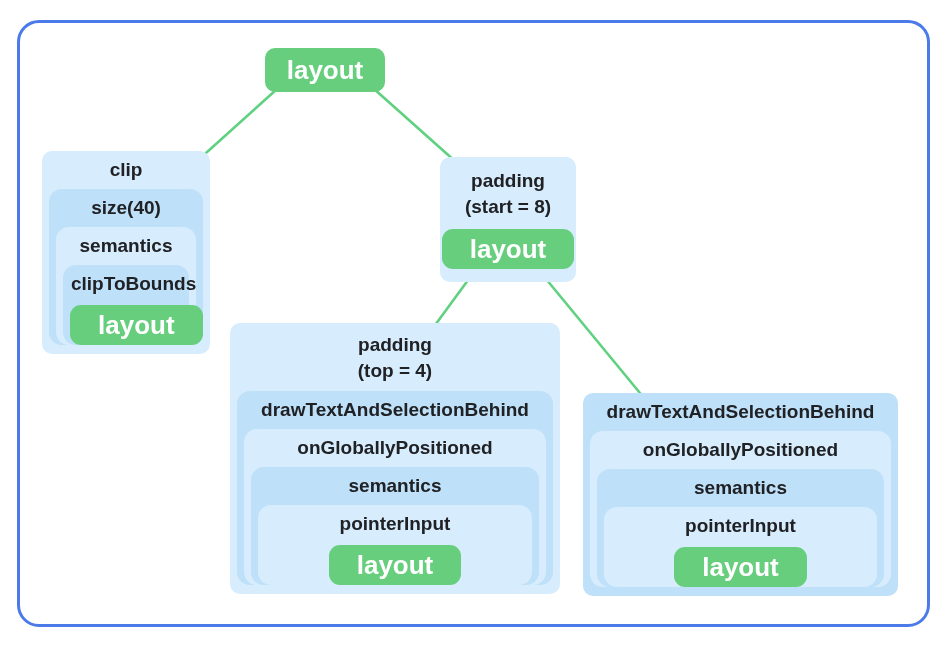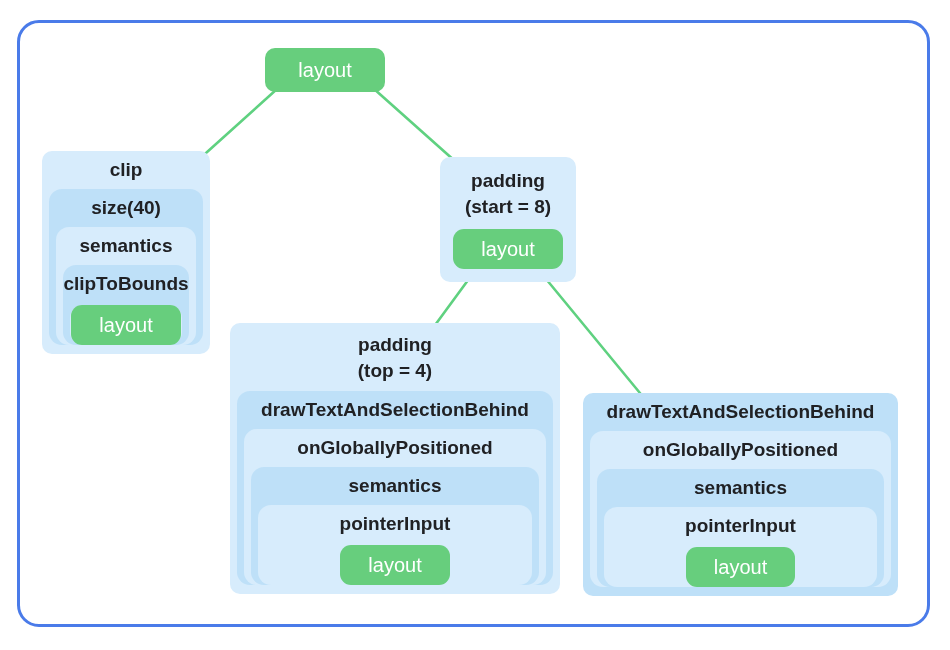--- a/index.html
+++ b/index.html
@@ -13,27 +13,27 @@
     background:#ffffff;
   }
   .edges{position:absolute;left:0;top:0;}
   
   .chain{border-radius:10px;}
   .chain .chain{margin:0 7px 7px 7px;border-radius:13px;}
   .light{background:#D7ECFC;}
   .dark{background:#BEE0F8;}
   .lbl{
     font-weight:bold;font-size:19px;line-height:22px;color:#202124;
-    text-align:center;padding:8px 0;white-space:pre-line;
+    text-align:center;padding:8px 8px;white-space:pre-line;
   }
   .pos-pad .lbl.outer{padding:11px 4px 7px;line-height:26px;}
   .pos-mid .lbl.outer{padding:9px 4px 7px;line-height:26px;}
   
   .gnode{
-    background:#67CE7D;color:#ffffff;font-weight:normal;font-size:20px;
+    background:#67CE7D;color:#ffffff;font-weight:bold;font-size:26px;
     border-radius:10px;
   }
   .root-node{
     position:absolute;left:265px;top:48px;width:120px;height:44px;
     display:flex;align-items:center;justify-content:center;z-index:3;
   }
   .leaf{
     display:block;width:max-content;margin:2px auto 9px;
     padding:8px 28px;line-height:24px;border-radius:11px;text-align:center;
   }

